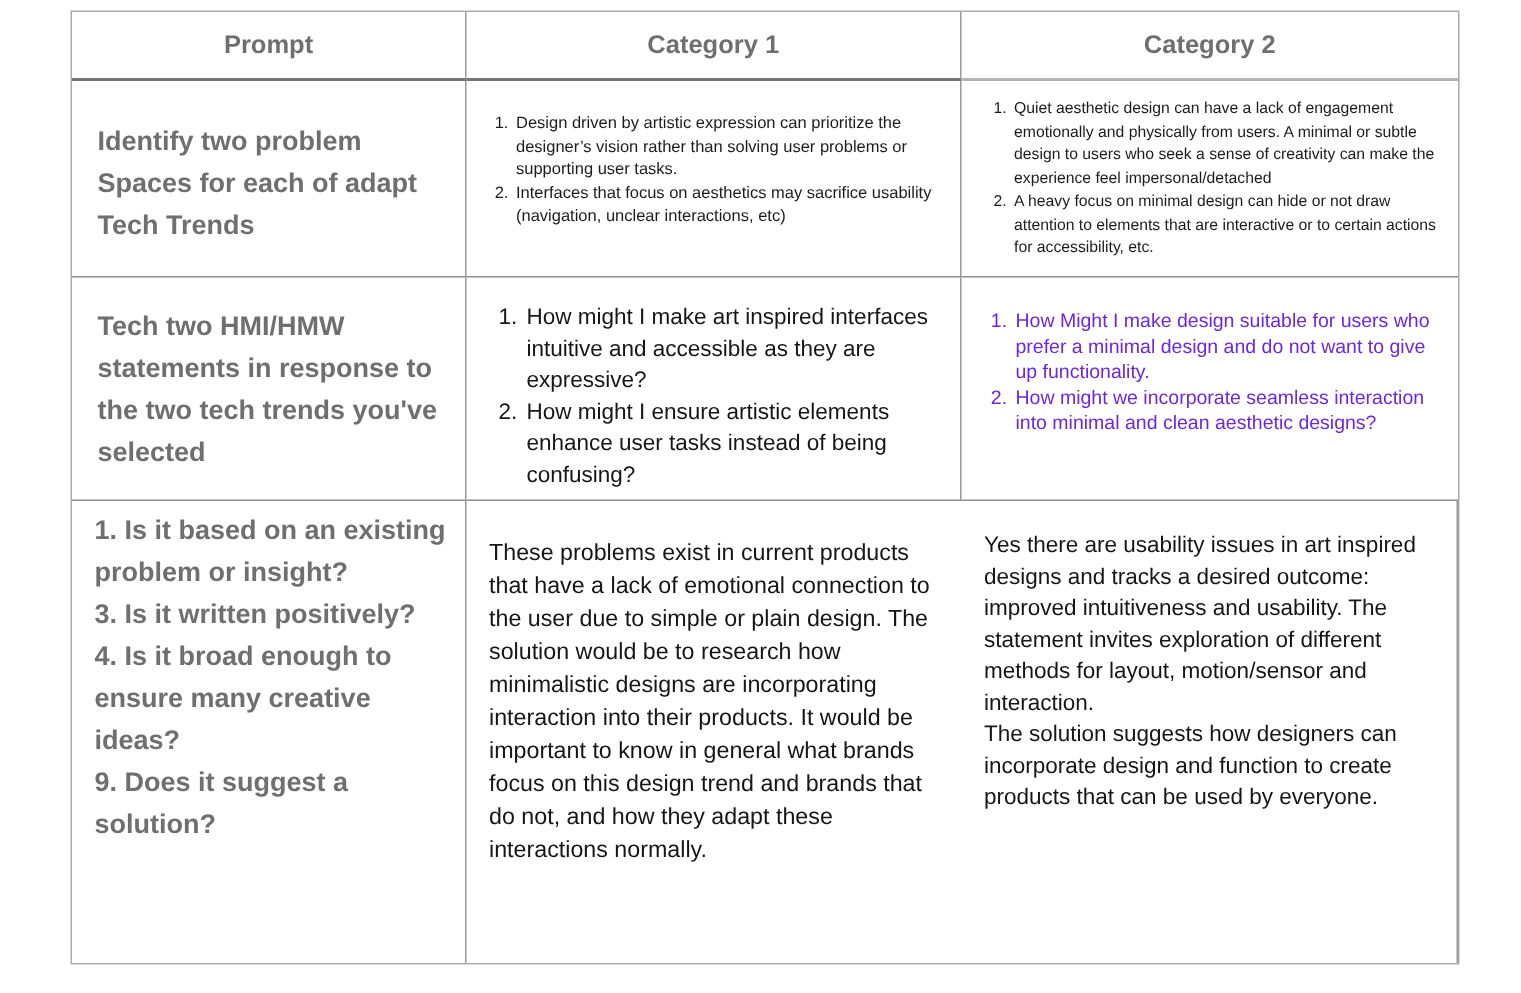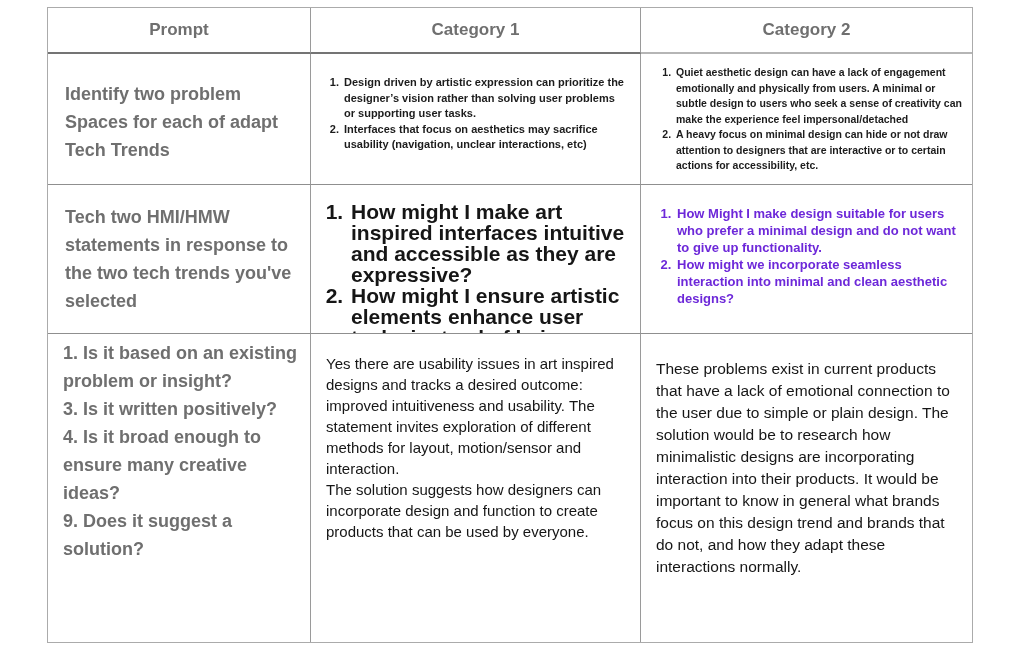--- a/index.html
+++ b/index.html
@@ -46,29 +46,29 @@
     font-weight: bold;
     font-size: 18px;
     line-height: 28px;
   }
   .prompt-r1 { padding: 26px 12px 0 17px; }
   .prompt-r2 { padding: 18px 10px 0 17px; }
   .prompt-r3 { padding: 5px 12px 0 15px; }
   .prompt-line { margin: 0; }
 
   ol.num-list { margin: 0; list-style: decimal; }
-  ol.num-list li { margin: 0; padding-left: 2px; font-weight: bold; }
+  ol.num-list li { margin: 0; padding-left: 2px; }
 
   .cat1-r1 { padding: 21px 12px 0 10px; font-size: 11px; line-height: 15.5px; color: #1c1c1c; }
   .cat1-r1 ol { padding-left: 21px; }
 
   .cat2-r1 { padding: 11px 8px 0 13px; font-size: 10.5px; line-height: 15.5px; color: #1c1c1c; }
   .cat2-r1 ol { padding-left: 20px; }
 
-  .cat1-r2 { padding: 16px 8px 0 16px; font-size: 21px; line-height: 21px; color: #161616; }
+  .cat1-r2 { padding: 16px 8px 0 16px; font-size: 15px; line-height: 21px; color: #161616; }
   .cat1-r2 ol { padding-left: 22px; }
 
   .cat2-r2 { padding: 20px 10px 0 14px; font-size: 13px; line-height: 17px; color: #6d28d9; }
   .cat2-r2 ol { padding-left: 20px; }
 
   .cat1-r3 { padding: 19px 10px 0 15px; font-size: 15px; line-height: 21px; color: #161616; }
   .cat1-r3 p { margin: 0; }
 
   .cat2-r3 { padding: 24px 10px 0 15px; font-size: 15.5px; line-height: 22px; color: #161616; }
   .cat2-r3 p { margin: 0; }
@@ -94,21 +94,21 @@
     </div>
     <div class="cell cat1-r1">
       <ol class="num-list">
         <li>Design driven by artistic expression can prioritize the designer’s vision rather than solving user problems or supporting user tasks.</li>
         <li>Interfaces that focus on aesthetics may sacrifice usability (navigation, unclear interactions, etc)</li>
       </ol>
     </div>
     <div class="cell cat2-r1 last-col">
       <ol class="num-list">
         <li>Quiet aesthetic design can have a lack of engagement emotionally and physically from users. A minimal or subtle design to users who seek a sense of creativity can make the experience feel impersonal/detached</li>
-        <li>A heavy focus on minimal design can hide or not draw attention to designers that are interactive or to certain actions for accessibility, etc.</li>
+        <li>A heavy focus on minimal design can hide or not draw attention to elements that are interactive or to certain actions for accessibility, etc.</li>
       </ol>
     </div>
 
     <div class="cell prompt-cell prompt-r2">
       <div class="prompt-line">Tech two HMI/HMW statements in response to the two tech trends you've selected</div>
     </div>
     <div class="cell cat1-r2">
       <ol class="num-list">
         <li>How might I make art inspired interfaces intuitive and accessible as they are expressive?</li>
         <li>How might I ensure artistic elements enhance user tasks instead of being confusing?</li>
@@ -120,22 +120,22 @@
         <li>How might we incorporate seamless interaction into minimal and clean aesthetic designs?</li>
       </ol>
     </div>
 
     <div class="cell prompt-cell prompt-r3 last-row">
       <div class="prompt-line">1. Is it based on an existing problem or insight?</div>
       <div class="prompt-line">3. Is it written positively?</div>
       <div class="prompt-line">4. Is it broad enough to ensure many creative ideas?</div>
       <div class="prompt-line">9. Does it suggest a solution?</div>
     </div>
+    <div class="cell cat2-r3 last-col last-row">
+      <p>These problems exist in current products that have a lack of emotional connection to the user due to simple or plain design. The solution would be to research how minimalistic designs are incorporating interaction into their products. It would be important to know in general what brands focus on this design trend and brands that do not, and how they adapt these interactions normally.</p>
+    </div>
     <div class="cell cat1-r3 last-row">
       <p>Yes there are usability issues in art inspired designs and tracks a desired outcome: improved intuitiveness and usability. The statement invites exploration of different methods for layout, motion/sensor and interaction.</p>
       <p>The solution suggests how designers can incorporate design and function to create products that can be used by everyone.</p>
-    </div>
-    <div class="cell cat2-r3 last-col last-row">
-      <p>These problems exist in current products that have a lack of emotional connection to the user due to simple or plain design. The solution would be to research how minimalistic designs are incorporating interaction into their products. It would be important to know in general what brands focus on this design trend and brands that do not, and how they adapt these interactions normally.</p>
     </div>
 
   </div>
 </div>
 
 </body></html>

